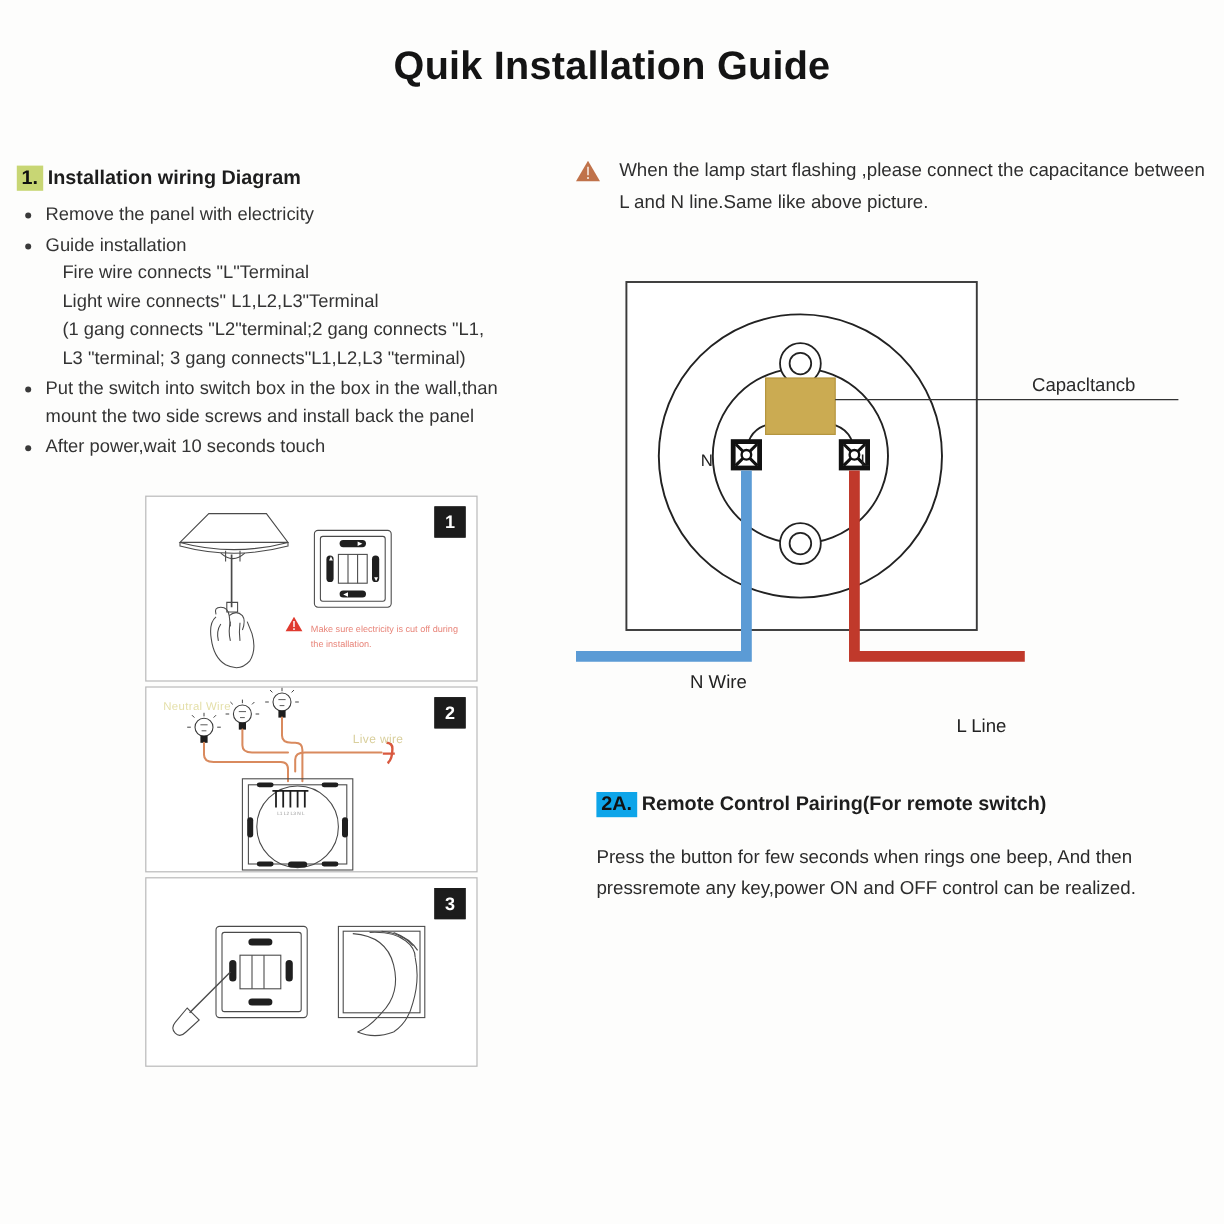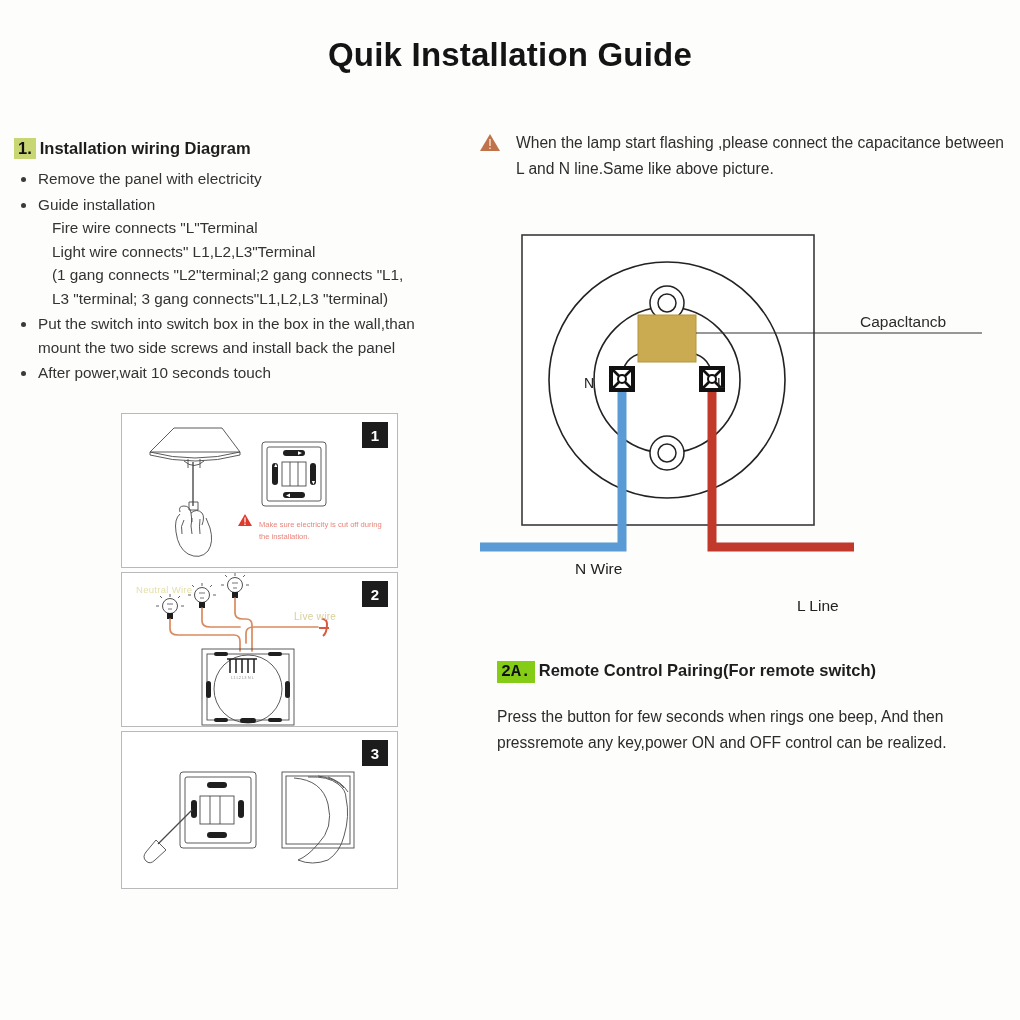--- a/index.html
+++ b/index.html
@@ -43,21 +43,21 @@
     margin-bottom: 9px;
     line-height: 20px;
   }
   .num-badge {
     background: #c8d674;
     padding: 1px 4px 2px 4px;
     font-weight: 700;
     color: #111;
     margin-right: 4px;
   }
-  .num-badge.olive { background: #84cc16; font-family: Liberation Mono, monospace; }
+  .num-badge.olive { background: #0ea5e9; }
 
   ul.bullets {
     list-style: none;
     margin: 0;
     padding: 0;
   }
   ul.bullets > li {
     position: relative;
     padding-left: 24px;
     font-size: 15.3px;

